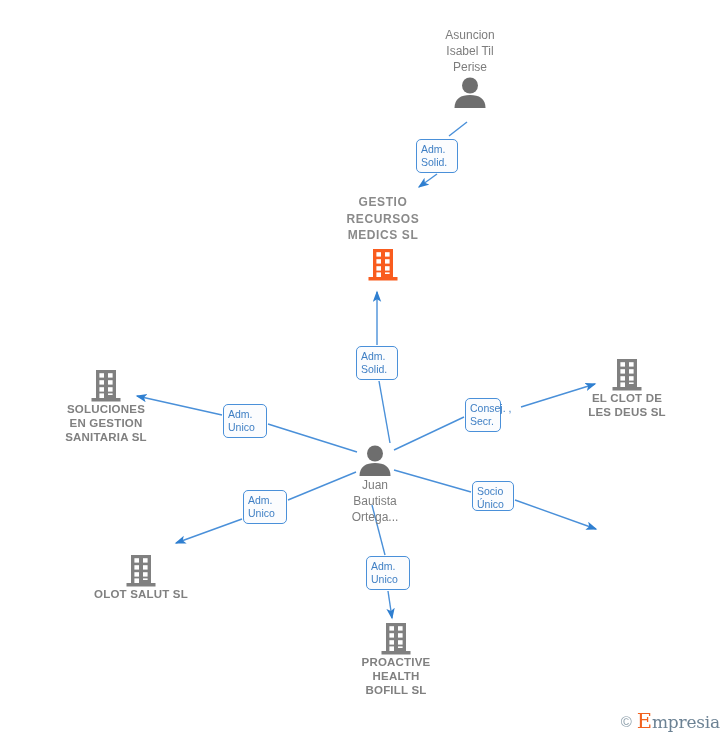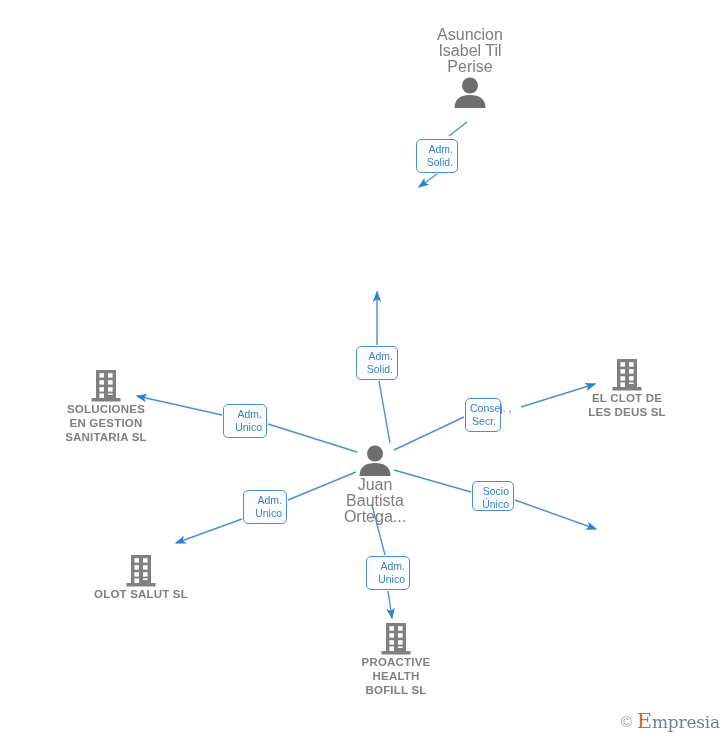--- a/index.html
+++ b/index.html
@@ -39,21 +39,21 @@
   .node .caption {
     font-size: 11.5px;
     line-height: 11.8px;
     color: #808080;
     letter-spacing: 0.2px;
     margin-top: 2px;
     font-weight: bold;
   }
   .node.person .caption {
     font-weight: normal;
-    font-size: 16px;
+    font-size: 12px;
     line-height: 14px;
     color: #7d7d7d;
     letter-spacing: 0;
   }
   .node.person .caption.above {
     margin-top: 0;
     margin-bottom: 2px;
   }
   .node.company-root .caption {
     font-size: 12px;
@@ -63,21 +63,21 @@
   }
   .edge-label {
     position: absolute;
     box-sizing: border-box;
     background: #fbfcfe;
     border: 1.3px solid #4a90d9;
     border-radius: 5px;
     color: #3f7fc4;
     font-size: 10.5px;
     line-height: 13px;
-    text-align: right;
+    text-align: left;
     padding: 3px 4px 4px 4px;
     white-space: nowrap;
   }
   .edge-label span { display: block; }
   #watermark {
     position: absolute;
     right: 8px;
     bottom: 6px;
     display: flex;
     align-items: center;
@@ -150,20 +150,39 @@
     <div class="caption above">Isabel Til</div>
     <div class="caption above">Perise</div>
     <span class="glyph">
       <svg width="34" height="32" viewBox="0 0 34 32" xmlns="http://www.w3.org/2000/svg">
         <circle cx="17" cy="9.5" r="8" fill="#6e6e6e"></circle>
         <path d="M1.5,32 C1.5,22.5 8,19 17,19 C26,19 32.5,22.5 32.5,32 Z" fill="#6e6e6e"></path>
       </svg>
     </span>
   </div>
 
+  <div class="node company-root" style="left:383px; top:193px;">
+    <div class="caption">GESTIO</div>
+    <div class="caption">RECURSOS</div>
+    <div class="caption">MEDICS  SL</div>
+    <span class="glyph" style="margin-top:6px;">
+      <svg width="30" height="32" viewBox="0 0 30 32" xmlns="http://www.w3.org/2000/svg">
+        <rect x="5" y="0" width="20" height="28" fill="#f95c1e"></rect>
+        <rect x="0.5" y="28" width="29" height="3.5" fill="#f95c1e"></rect>
+        <rect x="8.4" y="3.2" width="4.6" height="4.4" fill="#ffffff"></rect>
+        <rect x="17" y="3.2" width="4.6" height="4.4" fill="#ffffff"></rect>
+        <rect x="8.4" y="10.2" width="4.6" height="4.4" fill="#ffffff"></rect>
+        <rect x="17" y="10.2" width="4.6" height="4.4" fill="#ffffff"></rect>
+        <rect x="8.4" y="17.2" width="4.6" height="4.4" fill="#ffffff"></rect>
+        <rect x="17" y="17.2" width="4.6" height="4.4" fill="#ffffff"></rect>
+        <rect x="8.4" y="23.4" width="4.6" height="4.6" fill="#ffffff"></rect>
+        <rect x="17" y="23.4" width="4.6" height="1.6" fill="#ffffff"></rect>
+      </svg>
+    </span>
+  </div>
 
   <div class="node person" style="left:375px; top:444px;">
     <span class="glyph">
       <svg width="34" height="32" viewBox="0 0 34 32" xmlns="http://www.w3.org/2000/svg">
         <circle cx="17" cy="9.5" r="8" fill="#6e6e6e"></circle>
         <path d="M1.5,32 C1.5,22.5 8,19 17,19 C26,19 32.5,22.5 32.5,32 Z" fill="#6e6e6e"></path>
       </svg>
     </span>
     <div class="caption">Juan</div>
     <div class="caption">Bautista</div>

